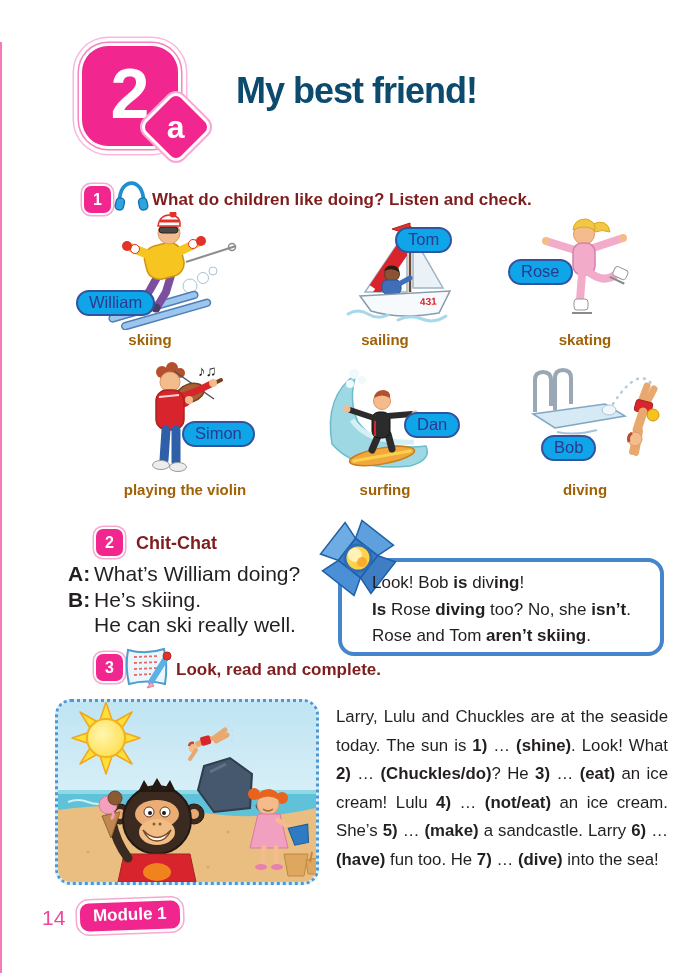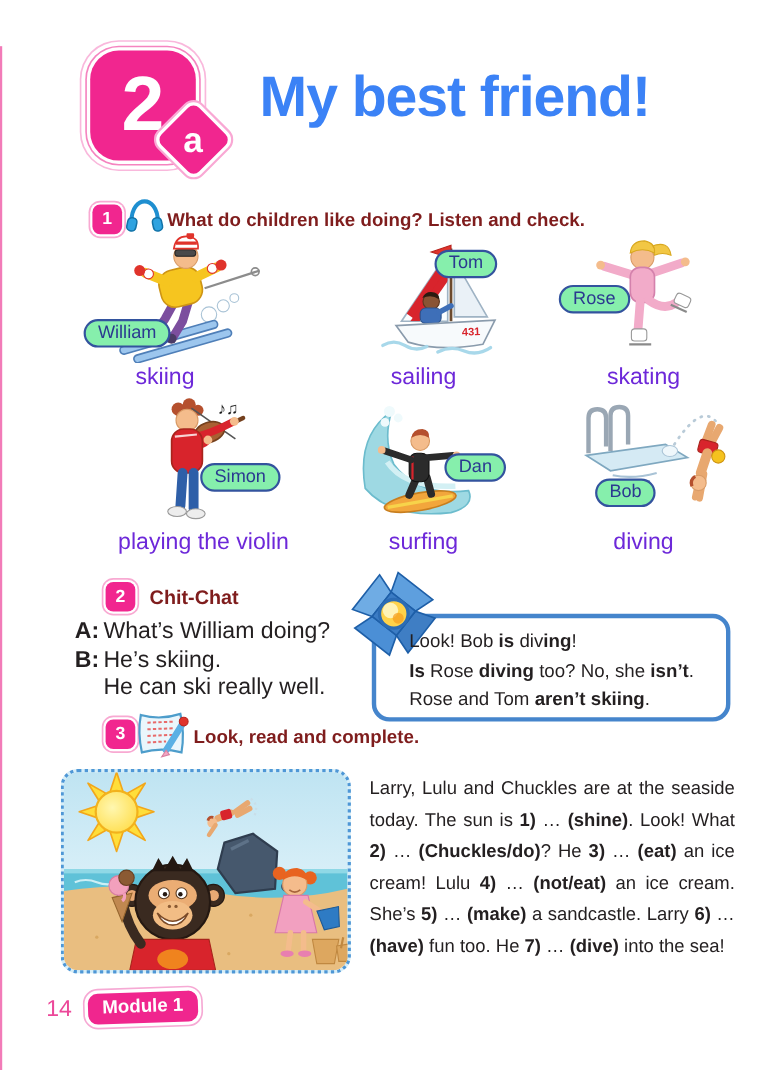--- a/index.html
+++ b/index.html
@@ -12,32 +12,32 @@
 
   
   .unit-box{left:82px;top:46px;width:96px;height:100px;background:#F1268F;border-radius:26px;
             display:flex;align-items:center;justify-content:center;
             box-shadow:0 0 0 3px #fff,0 0 0 4.5px #F584C0,0 0 0 8px #fff,0 0 0 9.5px #F9B8DC;}
   .unit-num{color:#fff;font-size:70px;font-weight:bold;line-height:1;margin-top:-4px;}
   .unit-diamond{left:149px;top:100px;width:48px;height:48px;background:#F1268F;
                 border:3px solid #fff;border-radius:10px;transform:rotate(45deg);
                 box-shadow:0 0 0 2px #F9A8D4;display:flex;align-items:center;justify-content:center;}
   .unit-letter{transform:rotate(-45deg);color:#fff;font-weight:bold;font-size:32px;}
-  .page-title{left:236px;top:58px;font-size:52px;font-weight:bold;color:#3b82f6;letter-spacing:-1px;}
+  .page-title{left:236px;top:70px;font-size:36px;font-weight:bold;color:#0c4a6e;letter-spacing:-1px;}
 
   
   .badge{width:27px;height:27px;background:#F1268F;border-radius:7px;color:#fff;
          font-weight:bold;font-size:16px;display:flex;align-items:center;justify-content:center;
          box-shadow:0 0 0 2px #fff,0 0 0 3.5px #F8A9D2;}
   .ex-text{font-weight:bold;font-size:17px;color:#7f1d1d;}
 
   
-  .name-tag{background:#86efac;border:2px solid #33539E;border-radius:14px;color:#2B3990;
+  .name-tag{background:#0ea5e9;border:2px solid #33539E;border-radius:14px;color:#2B3990;
             font-size:16.5px;padding:1px 11px 2px;white-space:nowrap;}
-  .caption{color:#6d28d9;font-weight:normal;font-size:21px;text-align:center;}
+  .caption{color:#a16207;font-weight:bold;font-size:15px;text-align:center;}
 
   
   .dlg-row{font-size:21px;line-height:25.5px;}
   .dlg-speaker{font-weight:bold;display:inline-block;width:26px;}
 
   
   .grammar-box{left:338px;top:558px;width:318px;height:90px;border:4px solid #4585CC;
                border-radius:16px;background:#fff;}
   .gb-text{position:absolute;left:372px;top:570px;font-size:17px;line-height:26.5px;}
 

